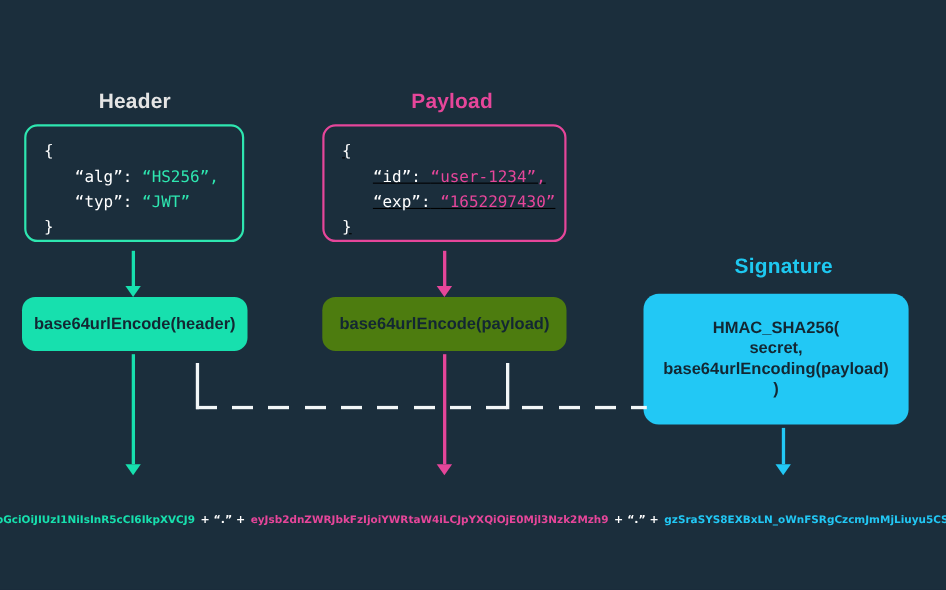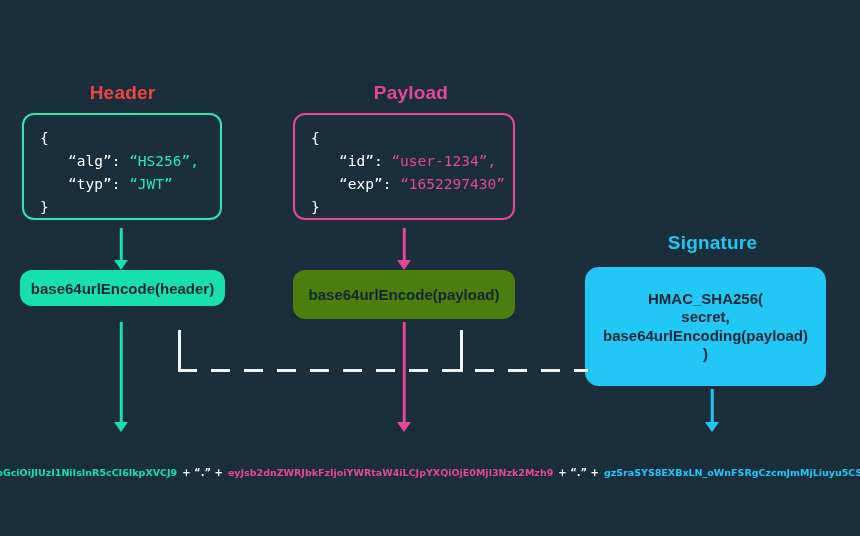--- a/index.html
+++ b/index.html
@@ -12,57 +12,57 @@
   #canvas { position: relative; width: 860px; height: 536px; background: #1b2e3c; }
 
   .title {
     position: absolute;
     font-size: 19px;
     font-weight: bold;
     letter-spacing: 0.2px;
     text-align: center;
     white-space: nowrap;
   }
-  .title-header    { left: 20px;  top: 82px;  width: 205px; color: #ef4444; }
+  .title-header    { left: 20px;  top: 82px;  width: 205px; color: #e5e5e5; }
   .title-payload   { left: 300px; top: 82px;  width: 222px; color: #e6469a; }
   .title-signature { left: 585px; top: 232px; width: 255px; color: #1ec8f0; }
 
   
   .json-box {
     position: absolute;
     border-radius: 12px;
     background: transparent;
     font-family: "DejaVu Sans Mono", monospace;
     font-size: 14.5px;
     line-height: 23px;
     padding: 12px 16px;
     white-space: pre;
   }
   .json-header  { left: 22px;  top: 113px; width: 200px; height: 107px; border: 2.5px solid #2ee6b0; }
-  .json-payload { left: 293px; top: 113px; width: 222px; height: 107px; border: 2.5px solid #e6469a; }
+  .json-payload { left: 293px; top: 113px; width: 222px; height: 107px; border: 2.5px solid #e6469a; text-decoration: underline; }
 
   .jkey  { color: #ffffff; }
   .jbrace{ color: #ffffff; }
   .val-header  { color: #2ee6b0; }
   .val-payload { color: #e6469a; }
   .indent { display: inline-block; width: 28px; }
 
   
   .pill {
     position: absolute;
     border-radius: 12px;
     display: flex;
     align-items: center;
     justify-content: center;
     font-size: 15px;
     font-weight: bold;
     color: #132733;
     text-align: center;
   }
-  .pill-header  { left: 20px;  top: 270px; width: 205px; height: 36px; background: #17e0ae; }
+  .pill-header  { left: 20px;  top: 270px; width: 205px; height: 49px; background: #17e0ae; }
   .pill-payload { left: 293px; top: 270px; width: 222px; height: 49px; background: #4d7c0f; }
   .pill-sig {
     left: 585px; top: 267px; width: 241px; height: 119px;
     background: #22c8f5; border-radius: 14px;
     flex-direction: column; line-height: 18.5px; padding: 0 6px;
   }
   .pill-sig span { display: block; }
 
   
   .arrow { position: absolute; }

